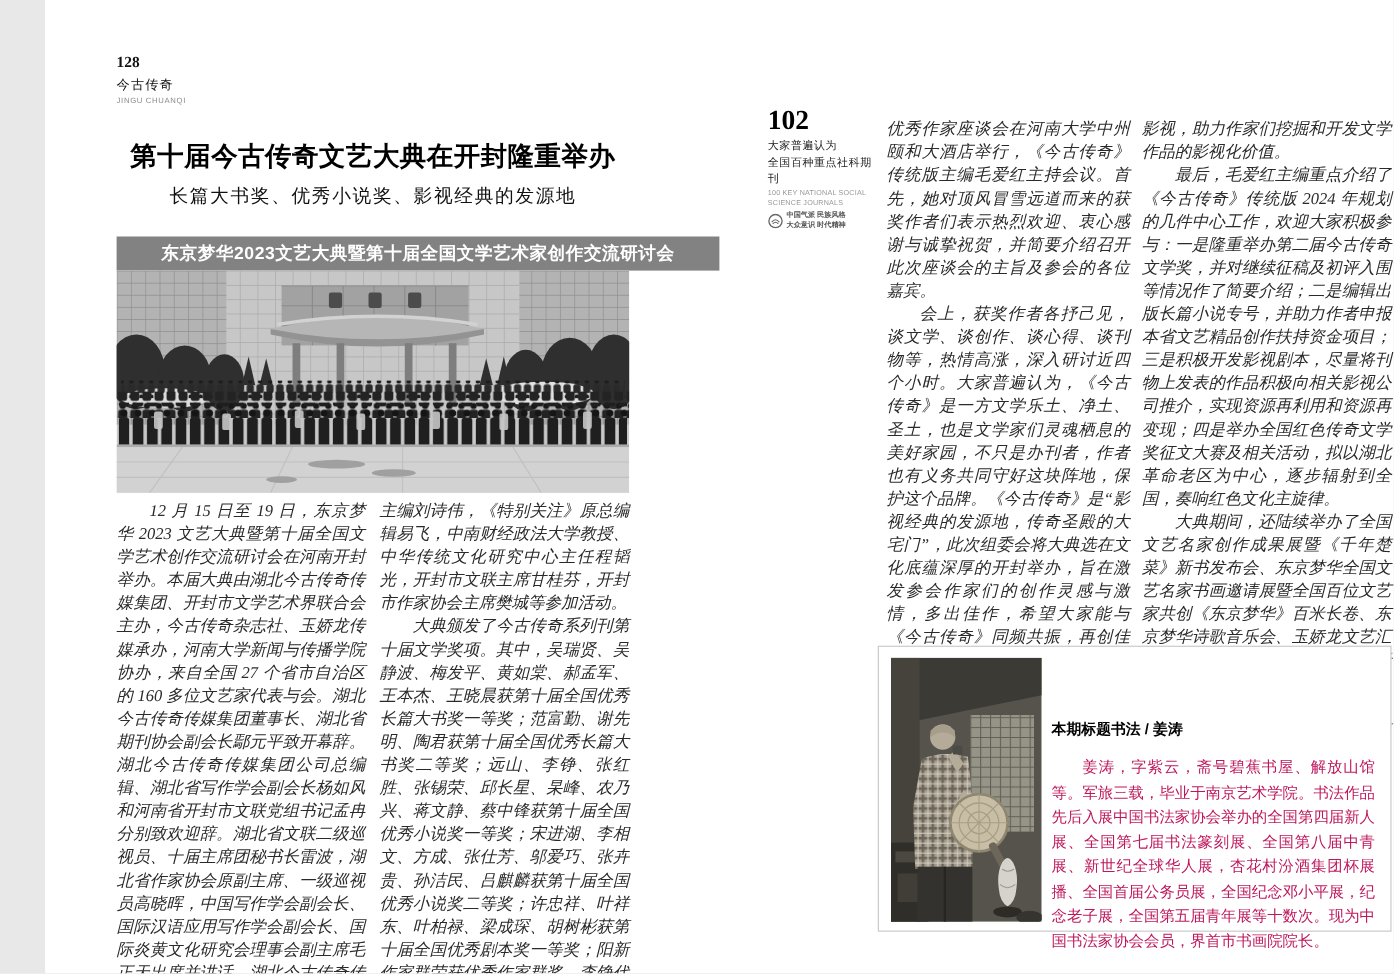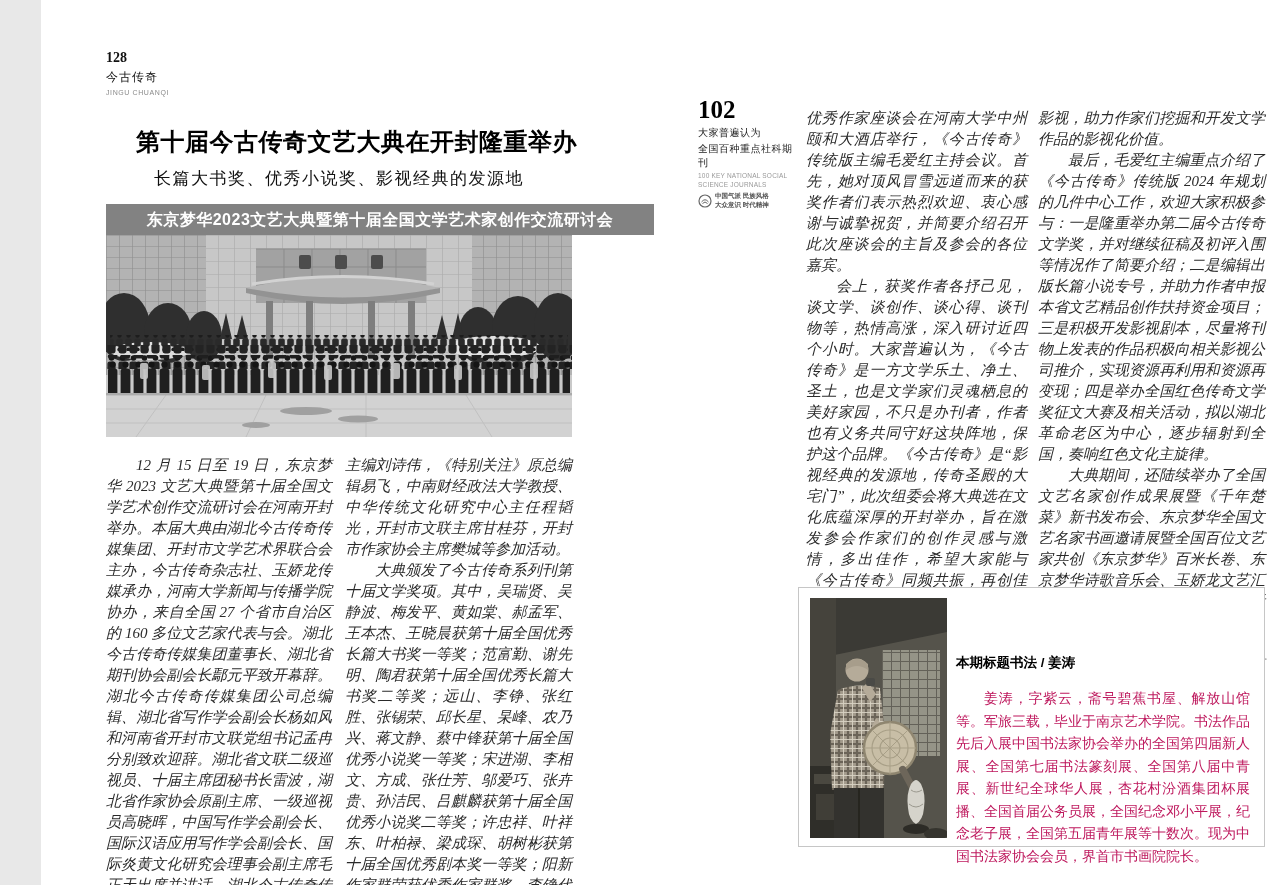--- a/index.html
+++ b/index.html
@@ -4,26 +4,26 @@
 <style>
   html,body{margin:0;padding:0;background:#e8e8e8;}
   .sheet{position:relative;width:1267px;height:885px;background:#ffffff;overflow:hidden;
          font-family:"Liberation Serif","DejaVu Serif",serif;color:#222;margin-left:41px;}
   
   .lp-head{position:absolute;left:65px;top:50px;}
   .lp-pagenum{font-size:14px;font-weight:bold;color:#111;}
   .lp-journal{font-size:12px;font-weight:normal;color:#111;margin-top:3px;letter-spacing:1px;}
   .lp-latin{font-size:7px;color:#8a8a8a;margin-top:3px;letter-spacing:0.6px;font-family:"Liberation Sans","DejaVu Sans",sans-serif;}
   
-  .headline{position:absolute;left:60px;top:126px;width:476px;text-align:right;
+  .headline{position:absolute;left:60px;top:126px;width:476px;text-align:center;
             font-size:24px;font-weight:900;color:#000;letter-spacing:0.5px;}
   .subheadline{position:absolute;left:60px;top:167px;width:476px;text-align:center;
                font-size:17px;color:#111;letter-spacing:1.5px;}
   
-  .photo1{position:absolute;left:65px;top:204px;width:548px;height:233px;}
+  .photo1{position:absolute;left:65px;top:215px;width:548px;height:233px;}
   .photo1 .banner{height:31px;background:#828282;color:#fff;text-align:center;line-height:31px;
                   font-family:"Liberation Sans","DejaVu Sans",sans-serif;font-weight:bold;
                   font-size:16px;letter-spacing:0.5px;white-space:nowrap;}
   .photo1 svg{display:block;}
   
   .col{position:absolute;font-size:15px;line-height:21px;text-align:justify;color:#2a2a2a;font-style:italic;}
   .col p{margin:0;}
   .col p.ind{text-indent:2em;}
   .lcol1{left:65px;top:455px;width:226px;}
   .lcol2{left:304px;top:455px;width:227px;}

